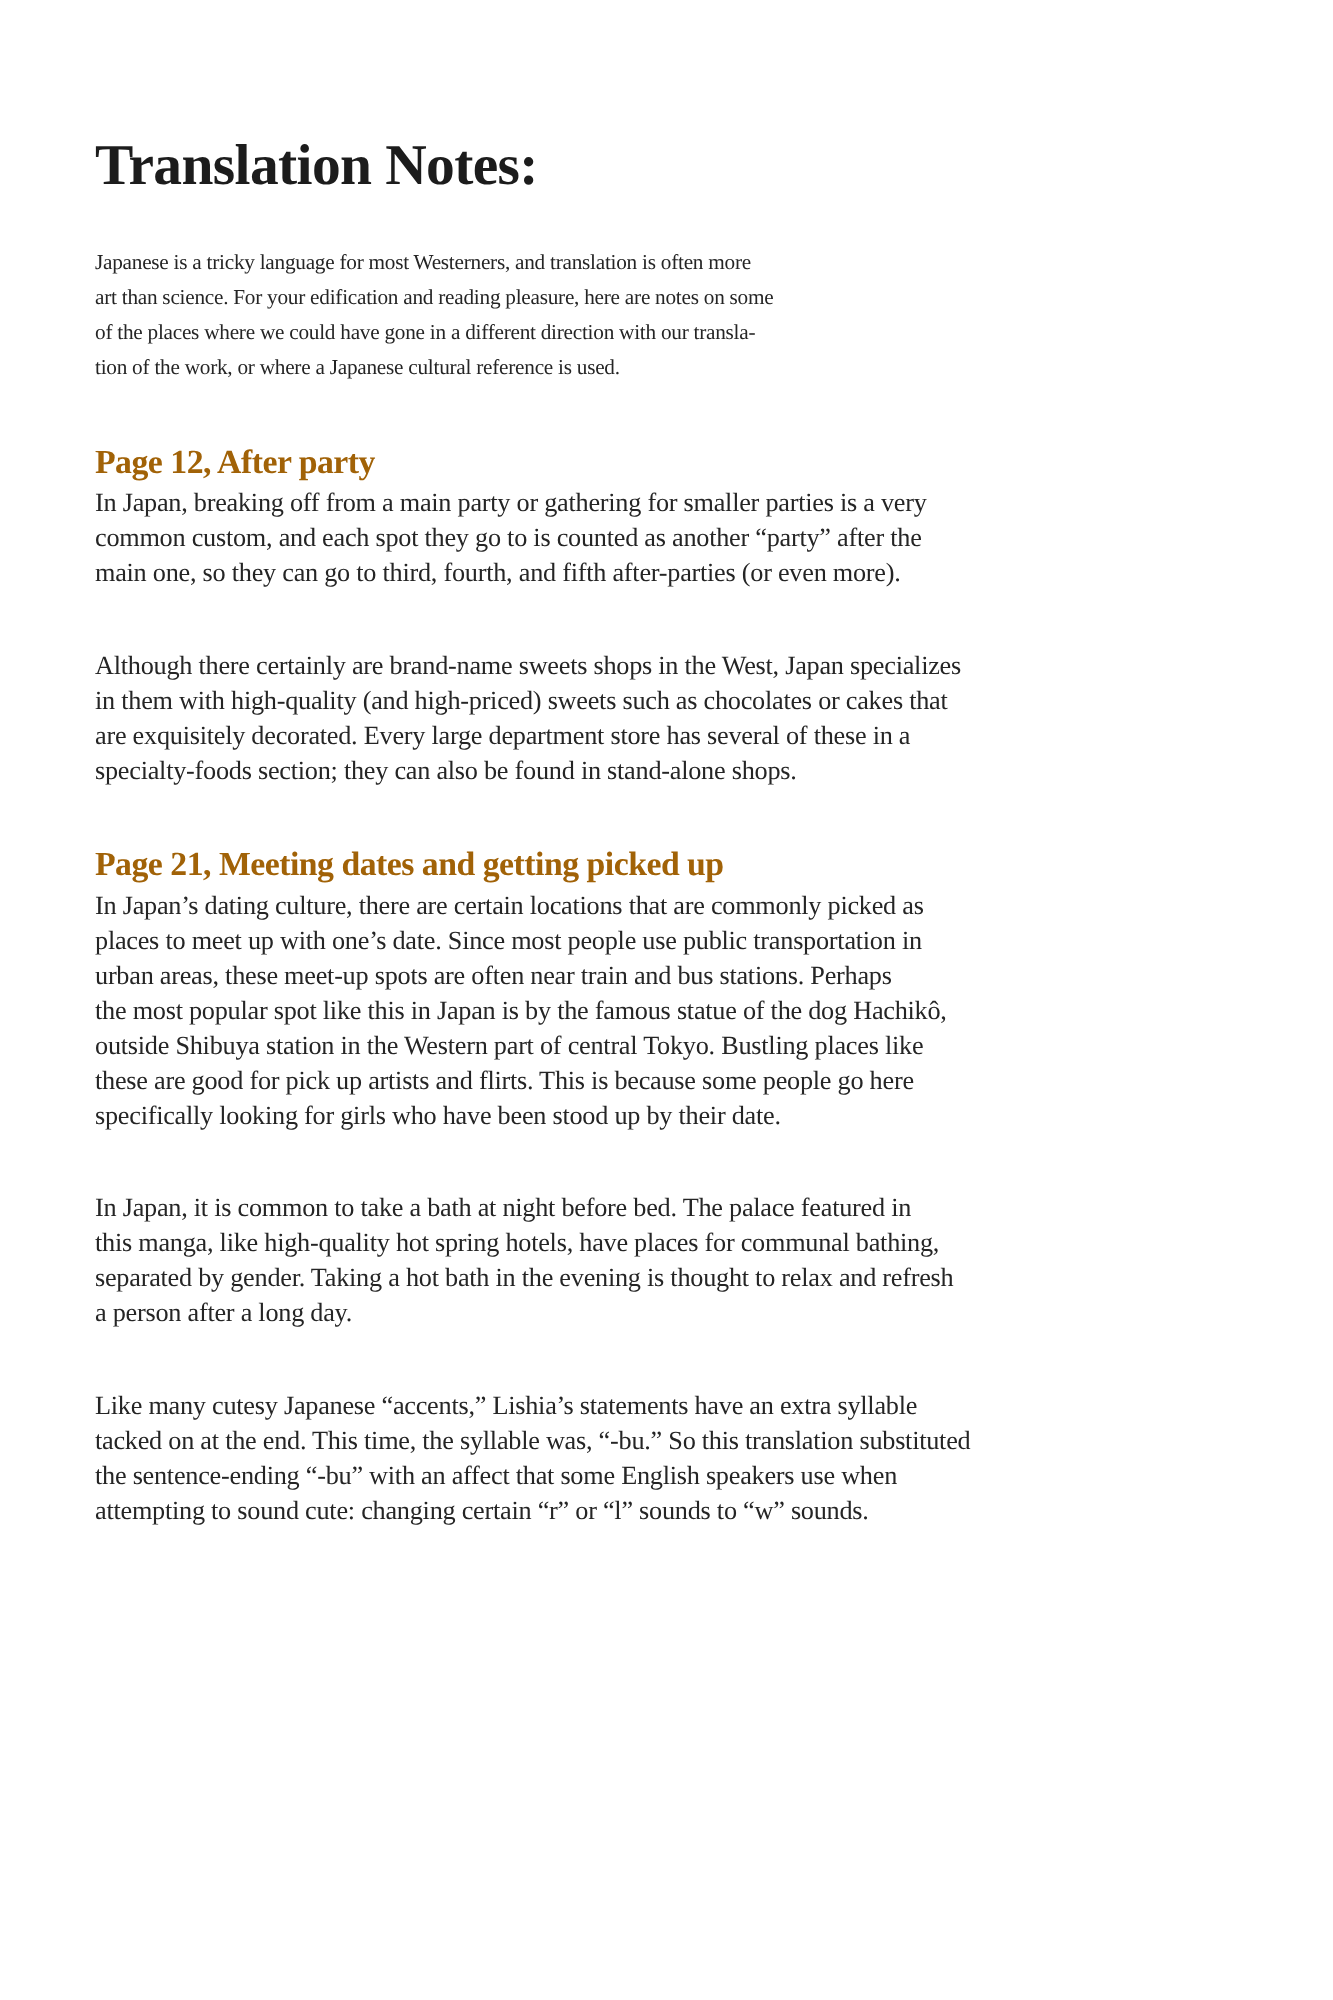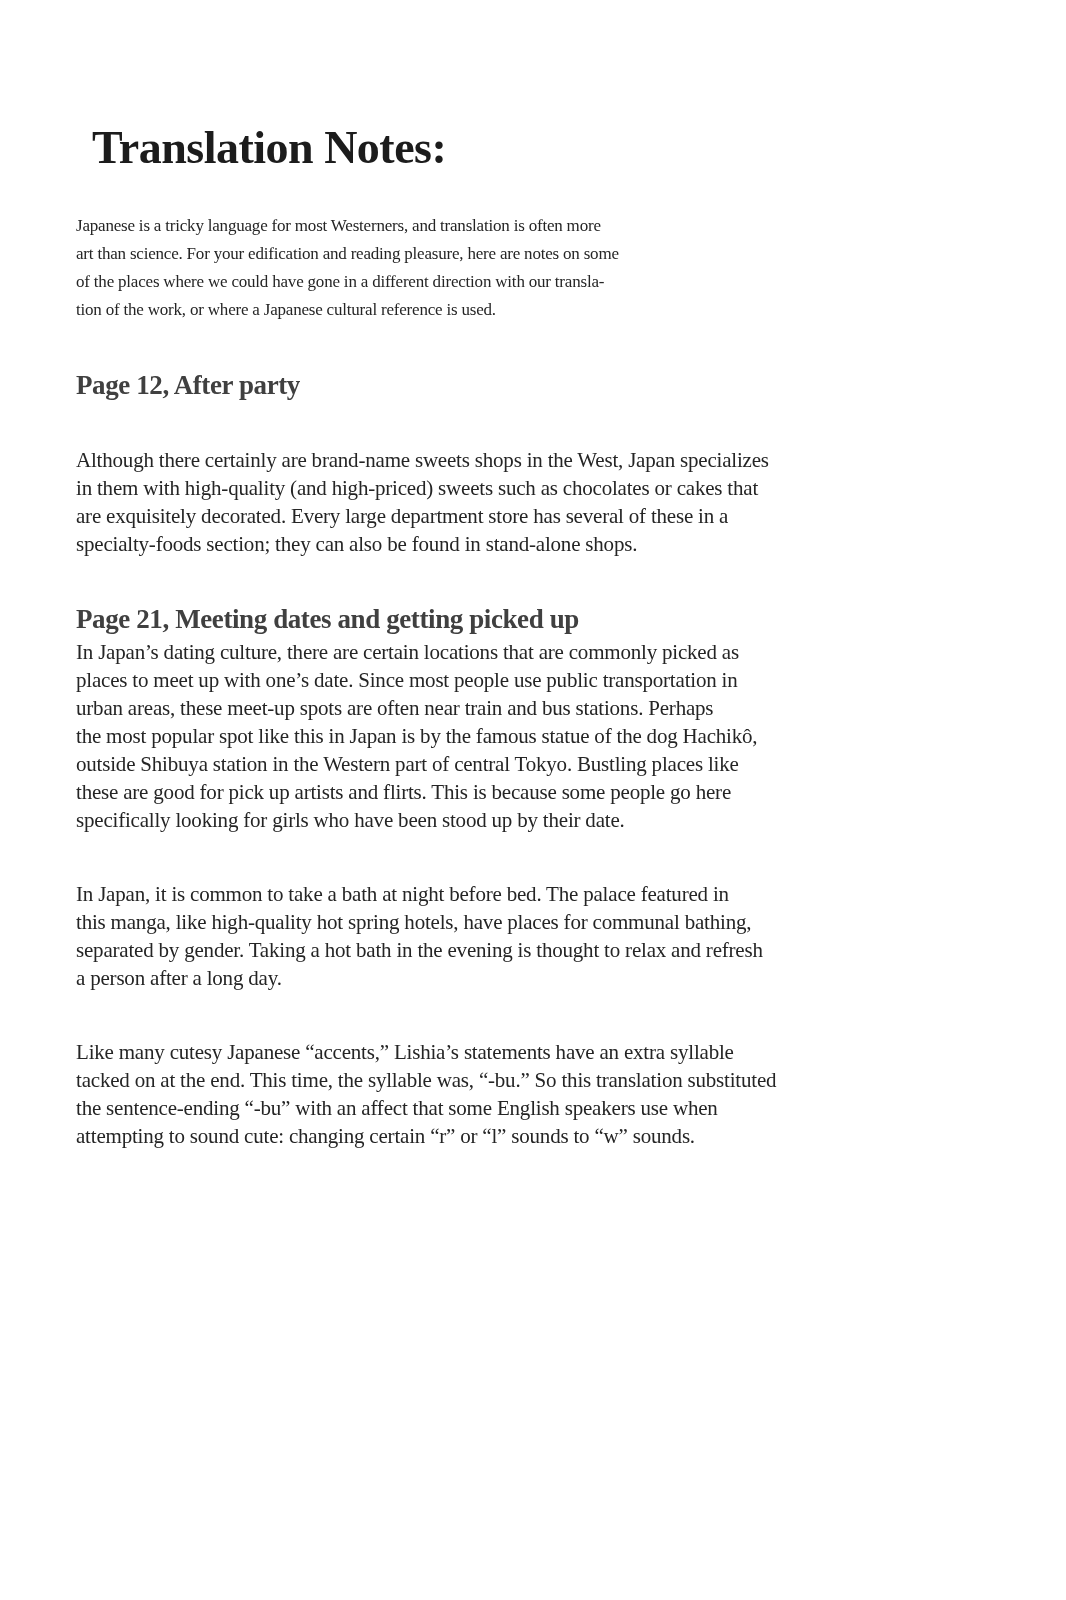--- a/index.html
+++ b/index.html
@@ -15,21 +15,21 @@
     color: #252525;
   }
   .page {
     box-sizing: border-box;
     width: 1066px;
     height: 1600px;
     padding: 0 108px 0 76px;
     background: #ffffff;
   }
   .page-title {
-    margin: 16px;
+    margin: 0;
     padding-top: 108px;
     font-size: 46px;
     line-height: 1.05;
     font-weight: 700;
     letter-spacing: -0.5px;
     color: #1c1c1c;
   }
   .intro {
     margin: 40px 0 0 0;
     font-size: 17px;
@@ -39,21 +39,21 @@
   }
   .section {
     margin-top: 46px;
   }
   .section-heading {
     margin: 0 0 4px 0;
     font-size: 27px;
     line-height: 30px;
     font-weight: 700;
     letter-spacing: -0.4px;
-    color: #404040;
+    color: #a16207;
   }
   .section-body {
     margin: 0;
     font-size: 21px;
     line-height: 28px;
     letter-spacing: -0.2px;
     white-space: pre-line;
   }
 </style>
 </head>
@@ -63,20 +63,23 @@
 
   <h1 class="page-title">Translation Notes:</h1>
 
   <p class="intro">Japanese is a tricky language for most Westerners, and translation is often more
 art than science. For your edification and reading pleasure, here are notes on some
 of the places where we could have gone in a different direction with our transla-
 tion of the work, or where a Japanese cultural reference is used.</p>
 
   <div class="section">
     <h2 class="section-heading">Page 12, After party</h2>
+    <p class="section-body">In Japan, breaking off from a main party or gathering for smaller parties is a very
+common custom, and each spot they go to is counted as another “party” after the
+main one, so they can go to third, fourth, and fifth after-parties (or even more).</p>
   </div>
 
   <div class="section">
     <p class="section-body">Although there certainly are brand-name sweets shops in the West, Japan specializes
 in them with high-quality (and high-priced) sweets such as chocolates or cakes that
 are exquisitely decorated. Every large department store has several of these in a
 specialty-foods section; they can also be found in stand-alone shops.</p>
   </div>
 
   <div class="section">

